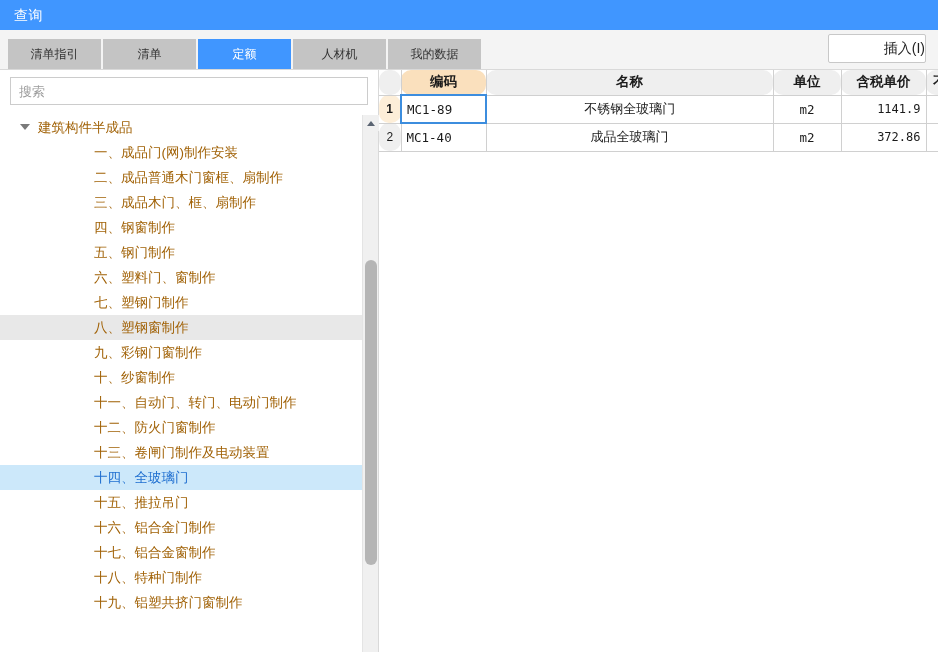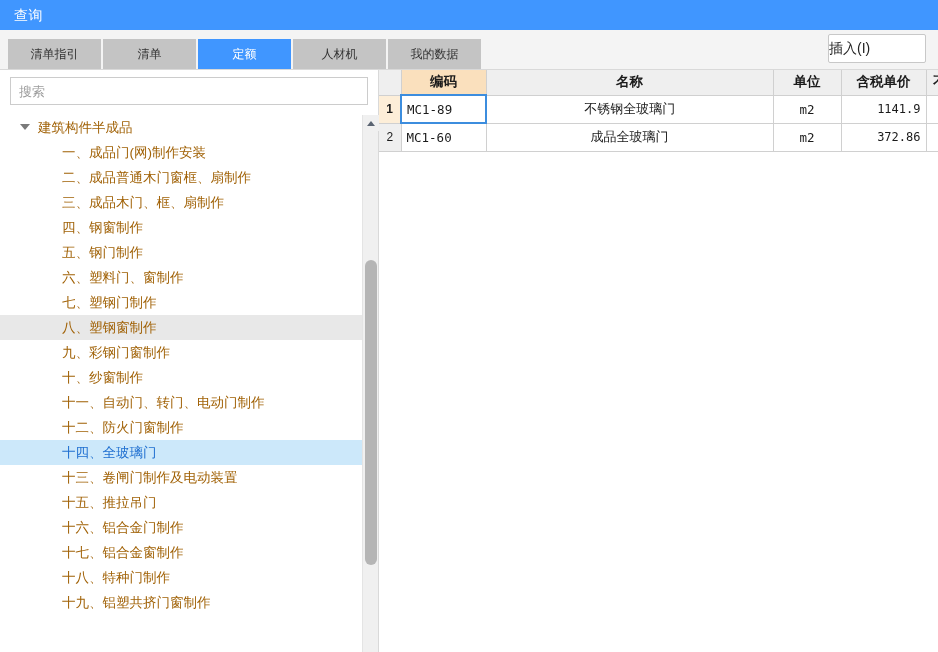--- a/index.html
+++ b/index.html
@@ -72,21 +72,21 @@
     background: #4096ff;
     color: #ffffff;
   }
   .insert-btn {
     position: absolute;
     right: 12px;
     top: 4px;
     width: 98px;
     height: 29px;
     line-height: 27px;
-    text-align: left;
+    text-align: right;
     background: #ffffff;
     border: 1px solid #c8c8c8;
     border-radius: 2px;
     font-size: 14px;
     color: #222;
     box-sizing: border-box;
     cursor: default;
   }
 
   
@@ -189,21 +189,21 @@
     cursor: default;
     user-select: none;
     box-sizing: border-box;
   }
   .tree-item.root {
     padding-left: 38px;
     position: relative;
     font-weight: normal;
   }
   .tree-item.child {
-    padding-left: 62px;
+    padding-left: 94px;
   }
   .tree-item.hover {
     background: #e8e8e8;
   }
   .tree-item.selected {
     background: #cce8fa;
     color: #1f6fd0;
   }
   .expander {
     position: absolute;
@@ -264,20 +264,21 @@
     table-layout: fixed;
     width: 575px;
     font-size: 13px;
   }
   table.grid th, table.grid td {
     border-right: 1px solid #d0d0d0;
     border-bottom: 1px solid #d0d0d0;
     box-sizing: border-box;
     overflow: hidden;
     white-space: nowrap;
+    border-radius: 10px;
   }
   table.grid thead th {
     height: 25px;
     background: #efefef;
     font-weight: bold;
     color: #1b1b1b;
     text-align: center;
     padding: 0 4px;
     font-size: 13.5px;
   }
@@ -368,22 +369,22 @@
             <div class="tree-item child"><span>三、成品木门、框、扇制作</span></div>
             <div class="tree-item child"><span>四、钢窗制作</span></div>
             <div class="tree-item child"><span>五、钢门制作</span></div>
             <div class="tree-item child"><span>六、塑料门、窗制作</span></div>
             <div class="tree-item child"><span>七、塑钢门制作</span></div>
             <div class="tree-item child hover"><span>八、塑钢窗制作</span></div>
             <div class="tree-item child"><span>九、彩钢门窗制作</span></div>
             <div class="tree-item child"><span>十、纱窗制作</span></div>
             <div class="tree-item child"><span>十一、自动门、转门、电动门制作</span></div>
             <div class="tree-item child"><span>十二、防火门窗制作</span></div>
+            <div class="tree-item child"><span>十三、卷闸门制作及电动装置</span></div>
             <div class="tree-item child selected"><span>十四、全玻璃门</span></div>
-            <div class="tree-item child"><span>十三、卷闸门制作及电动装置</span></div>
             <div class="tree-item child"><span>十五、推拉吊门</span></div>
             <div class="tree-item child"><span>十六、铝合金门制作</span></div>
             <div class="tree-item child"><span>十七、铝合金窗制作</span></div>
             <div class="tree-item child"><span>十八、特种门制作</span></div>
             <div class="tree-item child"><span>十九、铝塑共挤门窗制作</span></div>
           </div>
         <div class="vscroll">
           <div class="sb-arrow up"></div>
           <div class="sb-thumb" id="sb-thumb" style="top:145px;height:305px;"></div>
         </div>
@@ -415,21 +416,21 @@
             <tr class="row-active">
               <td class="gutter">1</td>
               <td class="code active-cell">MC1-89</td>
               <td class="name">不锈钢全玻璃门</td>
               <td class="unit">m2</td>
               <td class="price">1141.9</td>
               <td class="tail"></td>
             </tr>
             <tr class="">
               <td class="gutter">2</td>
-              <td class="code">MC1-60</td>
+              <td class="code">MC1-40</td>
               <td class="name">成品全玻璃门</td>
               <td class="unit">m2</td>
               <td class="price">372.86</td>
               <td class="tail"></td>
             </tr>
           </tbody>
       </table>
     </div>
 
   </div>

